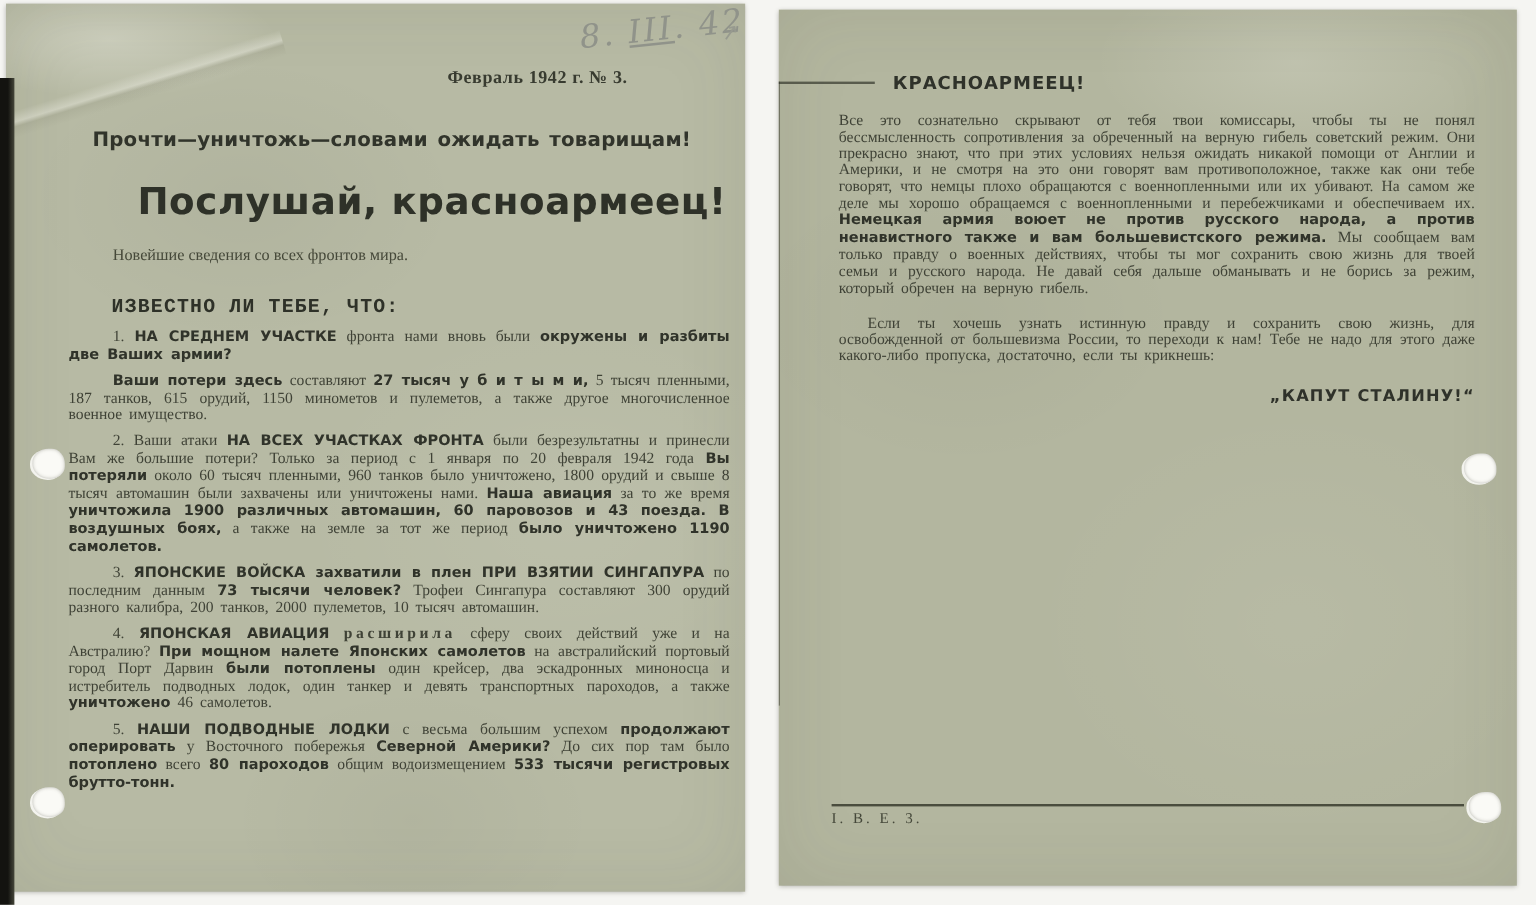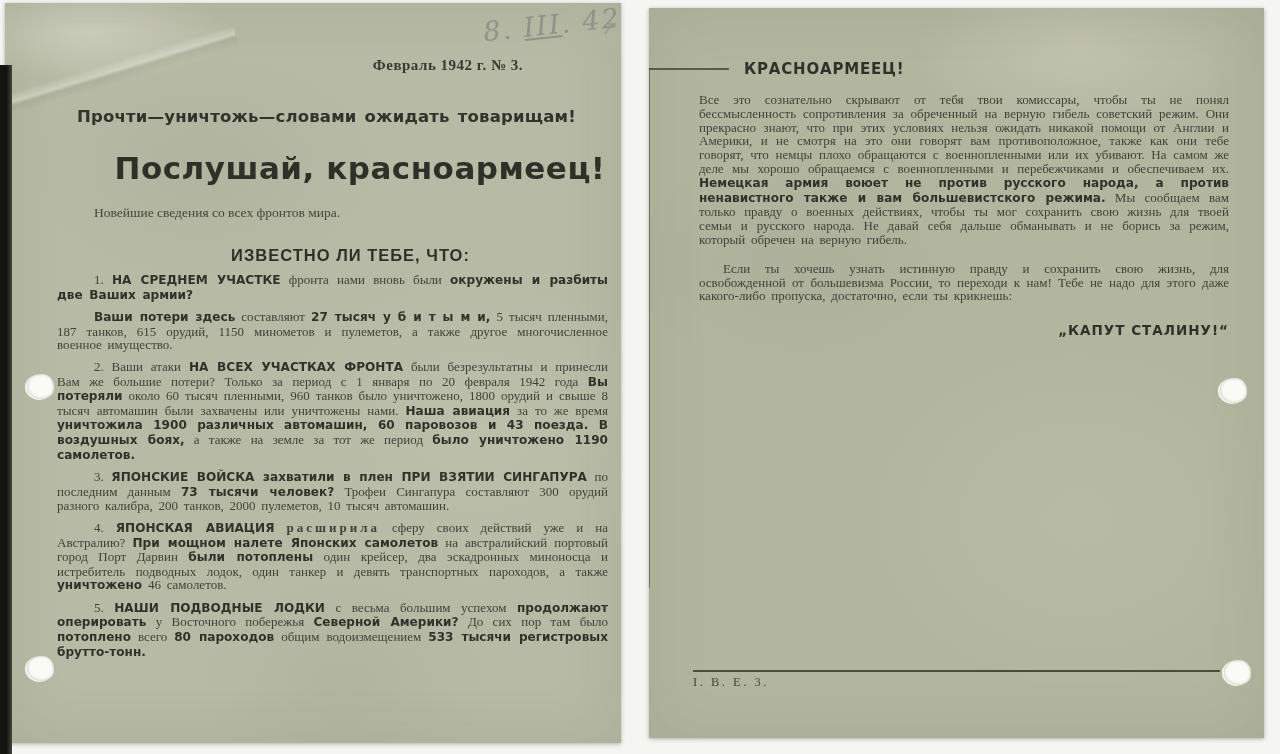--- a/index.html
+++ b/index.html
@@ -68,22 +68,22 @@
     font-size:16.5px;color:#31342b;letter-spacing:0.2px;word-spacing:2px;
   }
   .main-title{
     margin:24px 0 0 55px;text-align:center;
     font-family:"DejaVu Sans", sans-serif;font-weight:bold;
     font-size:31px;color:#2e3128;letter-spacing:0.5px;
   }
   .subtitle{margin:19px 0 0 37px;font-size:13.5px;color:#454839;}
   .section-heading{
     margin:25px 0 0 36px;
-    font-family:Liberation Sans, sans-serif;font-weight:bold;
-    font-size:16.5px;letter-spacing:1px;color:#2e3128;text-align:center;
+    font-family:Liberation Mono, monospace;font-weight:bold;
+    font-size:16.5px;letter-spacing:1px;color:#2e3128;
   }
   .body-p{
     margin:8px 0 0 0;text-indent:37px;text-align:justify;
     font-size:13px;line-height:13.6px;word-spacing:2.5px;color:#3f4236;
   }
   .rp-p{
     margin:15px 0 0 0;text-align:justify;
     font-size:13px;line-height:13.8px;word-spacing:2.5px;color:#3f4236;
   }
   .rp-p.indent{text-indent:24px;}

